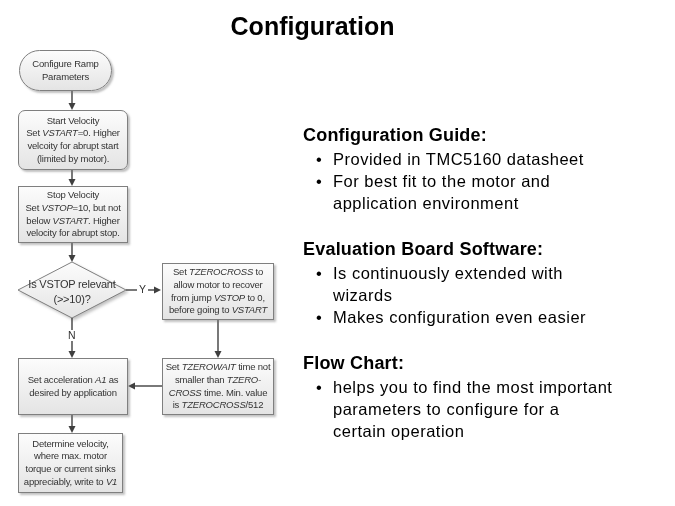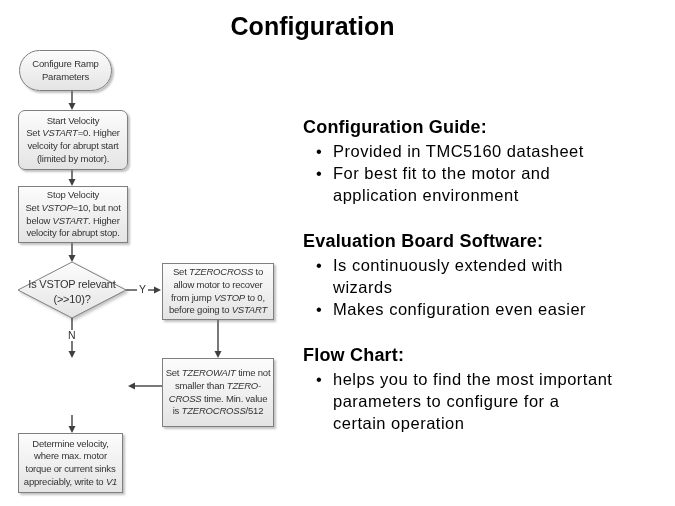--- a/index.html
+++ b/index.html
@@ -21,39 +21,39 @@
     display:flex;align-items:center;justify-content:center;
     text-align:center;font-size:9.5px;line-height:1.32;letter-spacing:-0.2px;
     color:#333;white-space:pre-line;padding:10px 2px;
   }
   .stadium{left:19px;top:50px;width:93px;height:41px;border-radius:21px;}
   .n-start{left:18px;top:110px;width:110px;height:60px;border-radius:7px;}
   .n-stop{left:18px;top:186px;width:110px;height:57px;}
   .n-accel{left:18px;top:358px;width:110px;height:57px;}
   .n-det{left:18px;top:433px;width:105px;height:60px;}
   .n-tzc{left:162px;top:263px;width:112px;height:57px;}
-  .n-tzw{left:162px;top:358px;width:112px;height:69px;}
+  .n-tzw{left:162px;top:358px;width:112px;height:57px;}
   .diamond-text{
     position:absolute;left:22px;top:277px;width:100px;
     text-align:center;font-size:11px;line-height:1.32;letter-spacing:-0.2px;
     color:#333;white-space:pre-line;
   }
   .edge-label{
     position:absolute;font-size:10.5px;color:#333;background:#fff;
     padding:0 2px;line-height:1;
   }
   .lbl-y{left:137px;top:284px;}
   .lbl-n{left:66px;top:330px;}
   
   .panel{position:absolute;left:303px;top:117px;width:362px;}
   .section-heading{
     font-size:18px;font-weight:bold;letter-spacing:0.2px;line-height:21px;
     margin:0 0 2px 0;color:#000;
   }
-  .section{margin-bottom:25px;}
+  .section{margin-bottom:25px;margin-top:8px;}
   .section:last-child{margin-bottom:0;}
   .bullet-row{display:flex;font-size:16.5px;line-height:22px;letter-spacing:0.5px;color:#000;}
   .bullet-dot{flex:0 0 30px;box-sizing:border-box;padding-left:13px;}
   .bullet-text{flex:1;white-space:pre-line;}
   i{font-style:italic;text-align:right;}
 </style>
 </head>
 <body>
 
 <div class="slide">
@@ -112,20 +112,24 @@
   <div class="diamond-text"><span>Is VSTOP relevant
 (&gt;&gt;10)?</span></div>
 
   <div class="node n-tzc">
     <span><span>Set </span><i>TZEROCROSS</i><span> to
 allow motor to recover
 from jump </span><i>VSTOP</i><span> to 0,
 before going to </span><i>VSTART</i></span>
   </div>
 
+  <div class="node n-accel">
+    <span><span>Set acceleration </span><i>A1</i><span> as
+desired by application</span></span>
+  </div>
 
   <div class="node n-tzw">
     <span><span>Set </span><i>TZEROWAIT</i><span> time not
 smaller than </span><i>TZERO-</i><span>
 </span><i>CROSS</i><span> time. Min. value
 is </span><i>TZEROCROSS</i><span>/512</span></span>
   </div>
 
   <div class="node n-det">
     <span><span>Determine velocity,

